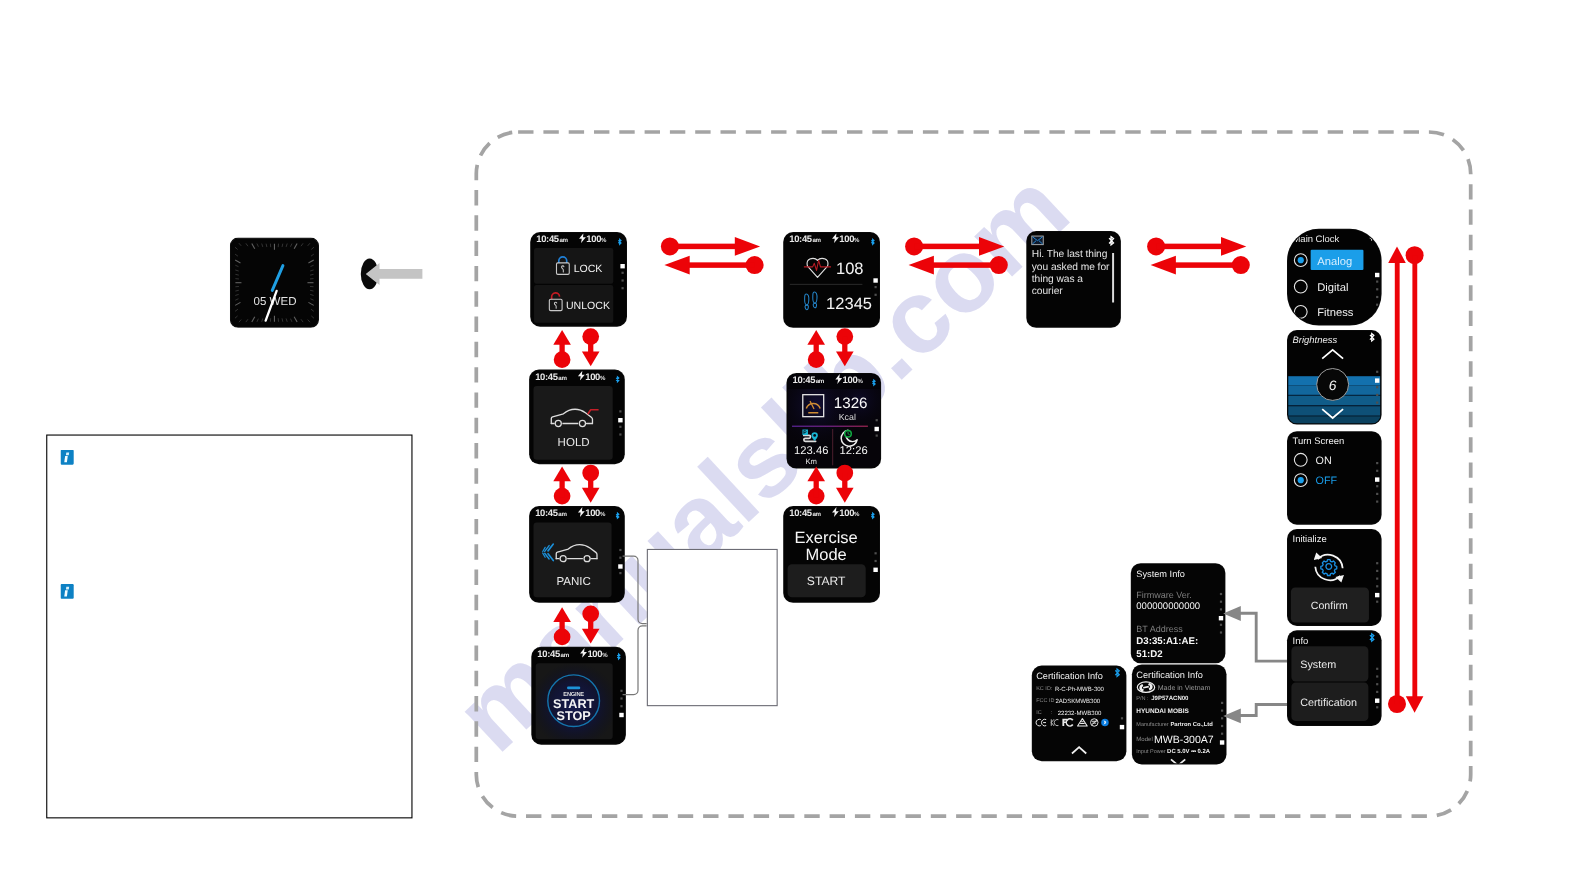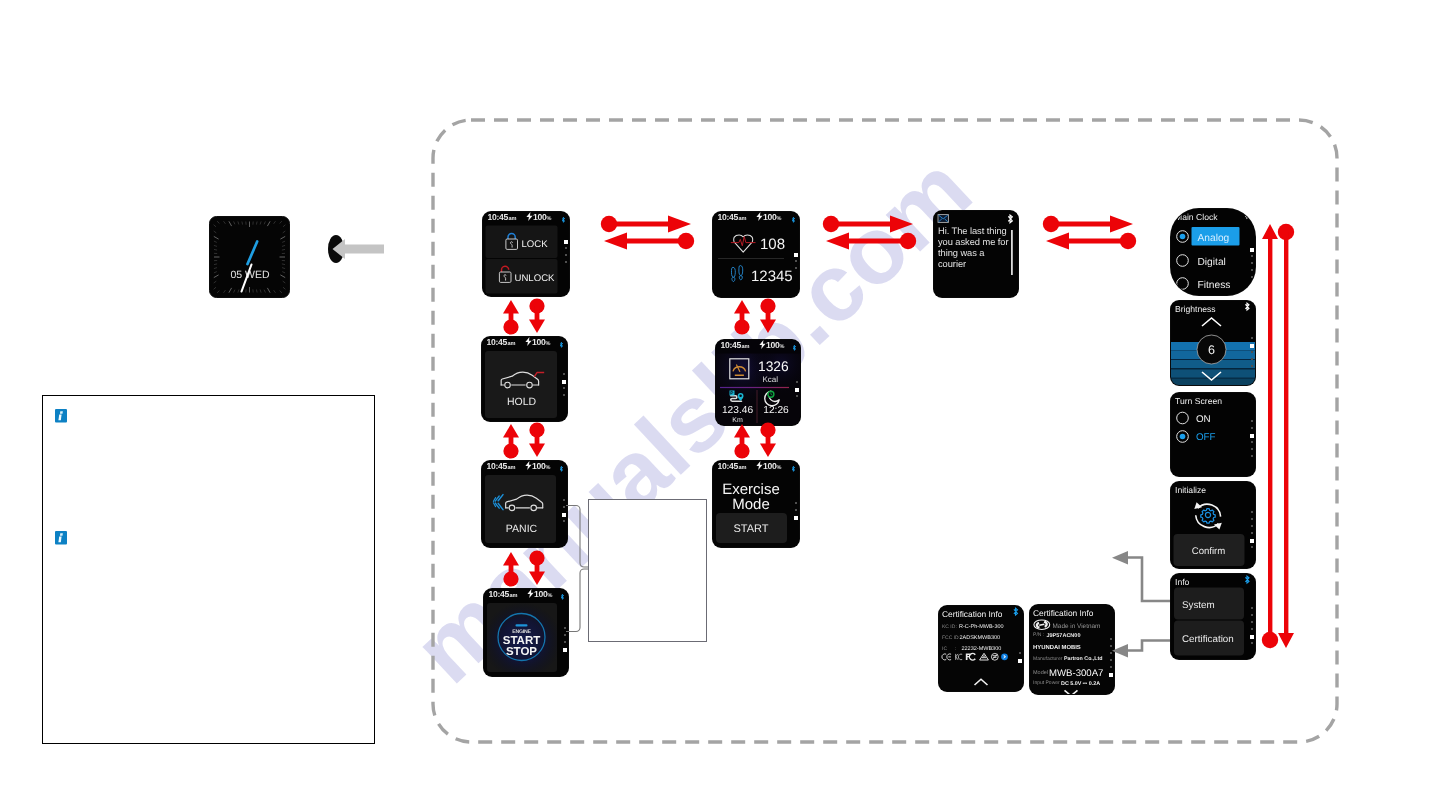--- a/index.html
+++ b/index.html
@@ -445,21 +445,21 @@
     </div>
     <div class="scrolldots" style="top:39px;">
       <i class="on"></i>
         <i></i>
         <i></i>
         <i></i>
         <i></i>
     </div>
   </div>
 
-  <div class="watch" style="left:1171px;top:301px;width:84px;height:84px;">
+  <div class="watch" style="left:1171px;top:301px;width:84px;height:84px;font-style:italic;">
     <div class="wscr">
       <svg width="84" height="84" viewBox="0 0 84 84">
         <rect x="0" y="0" width="84" height="84" rx="7" fill="#030303"></rect>
         <rect x="0" y="41" width="84" height="8.5" fill="#1371ae"></rect>
         <rect x="0" y="49.5" width="84" height="8.5" fill="#12679d"></rect>
         <rect x="0" y="58" width="84" height="0.9" fill="#062540"></rect>
         <rect x="0" y="58.9" width="84" height="8.5" fill="#105c89"></rect>
         <rect x="0" y="67.4" width="84" height="0.9" fill="#062540"></rect>
         <rect x="0" y="68.3" width="84" height="8.5" fill="#0e5077"></rect>
         <rect x="0" y="76.8" width="84" height="0.9" fill="#0a3a5c"></rect>
@@ -555,20 +555,41 @@
     <div class="scrolldots" style="top:33px;">
       <i></i>
         <i></i>
         <i></i>
         <i></i>
         <i class="on"></i>
         <i></i>
     </div>
   </div>
 
+  <div class="watch" style="left:1029px;top:513px;width:84px;height:89px;">
+    <div class="wscr">
+      <svg width="84" height="89" viewBox="0 0 84 89">
+        <rect x="0" y="0" width="84" height="89" rx="6" fill="#050505"></rect>
+        <text x="4" y="11.5" font-size="8.4" fill="#f4f4f4" font-family="Liberation Sans, sans-serif">System Info</text>
+        <text x="4" y="31" font-size="8.2" fill="#7e7e7e" font-family="Liberation Sans, sans-serif">Firmware Ver.</text>
+        <text x="4" y="41" font-size="8.7" fill="#f4f4f4" font-family="Liberation Sans, sans-serif">000000000000</text>
+        <text x="4" y="62" font-size="8.2" fill="#7e7e7e" font-family="Liberation Sans, sans-serif">BT Address</text>
+        <text x="4" y="72.5" font-size="8.8" fill="#f7f7f7" font-weight="bold" font-family="Liberation Sans, sans-serif">D3:35:A1:AE:</text>
+        <text x="4" y="84" font-size="8.8" fill="#f7f7f7" font-weight="bold" font-family="Liberation Sans, sans-serif">51:D2</text>
+      </svg>
+    </div>
+    <div class="scrolldots" style="top:26px;">
+      <i></i>
+        <i></i>
+        <i></i>
+        <i class="on"></i>
+        <i></i>
+        <i></i>
+    </div>
+  </div>
 
   <div class="watch" style="left:939px;top:606px;width:84px;height:85px;">
     <div class="wscr">
       <svg width="84" height="85" viewBox="0 0 84 85">
         <rect x="0" y="0" width="84" height="85" rx="6" fill="#050505"></rect>
         <text x="3" y="11" font-size="8.4" fill="#f4f4f4" font-family="Liberation Sans, sans-serif">Certification Info</text>
         <text x="3" y="21.5" font-size="5.0" fill="#8a8a8a" font-family="Liberation Sans, sans-serif">KC ID</text>
         <text x="16.5" y="21.5" font-size="5.0" fill="#8a8a8a" font-family="Liberation Sans, sans-serif">:</text>
         <text x="20" y="21.8" font-size="5.5" fill="#f0f0f0" font-family="Liberation Sans, sans-serif">R-C-Ph-MWB-300</text>
         <text x="3" y="32.5" font-size="5.0" fill="#8a8a8a" font-family="Liberation Sans, sans-serif">FCC ID</text>

